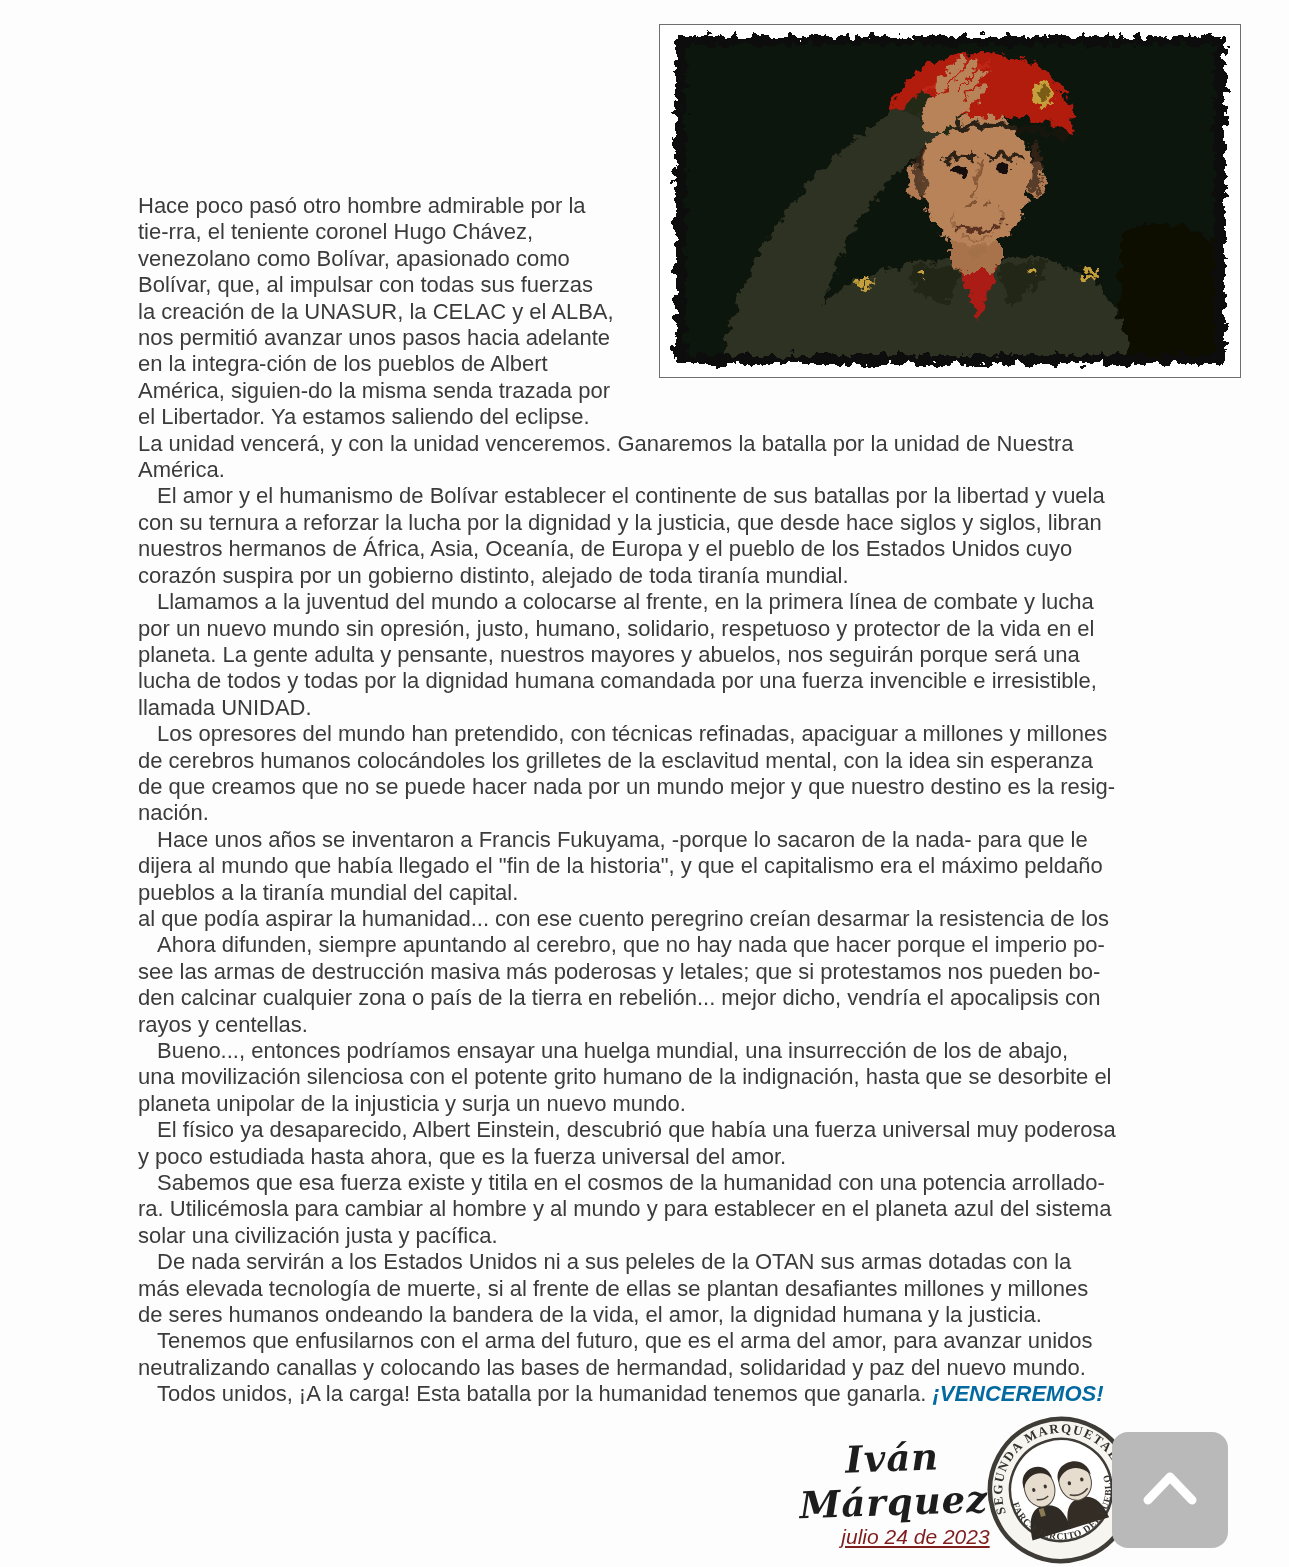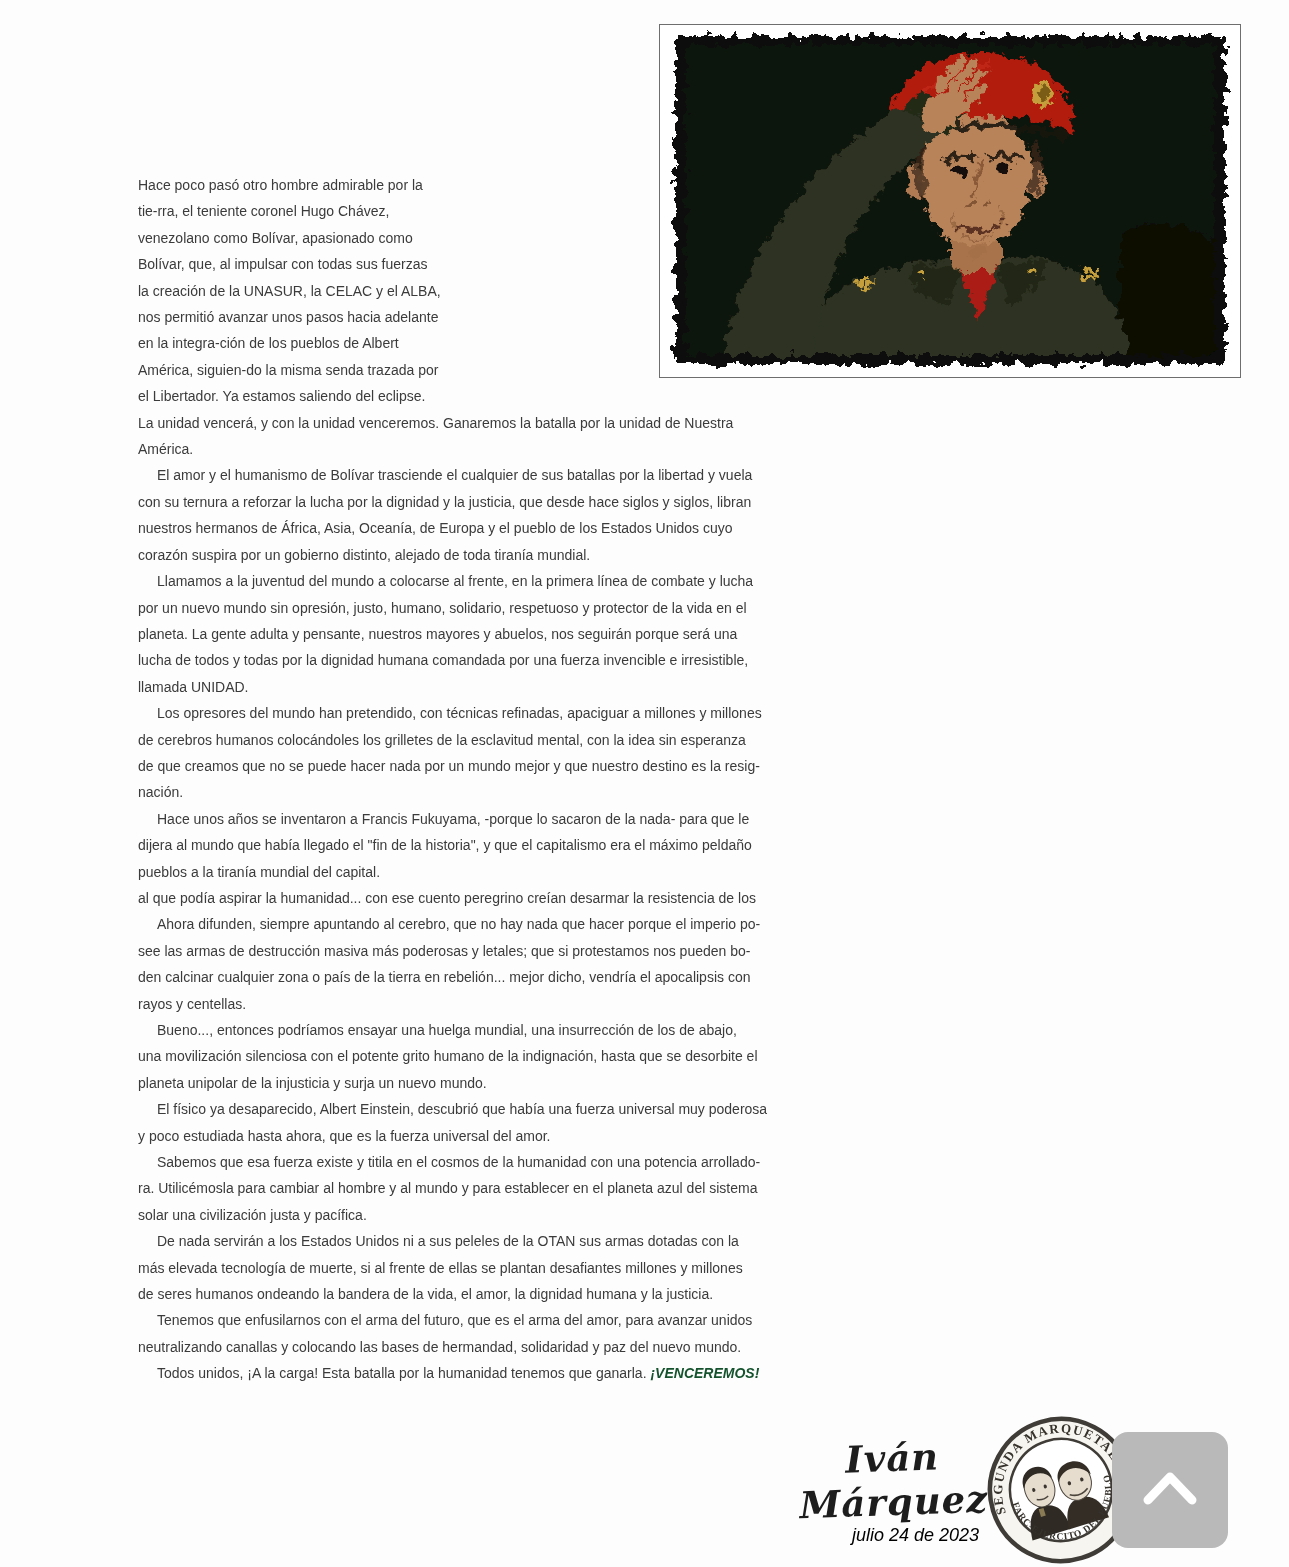--- a/index.html
+++ b/index.html
@@ -1,32 +1,32 @@
 <!DOCTYPE html>
 <html><head>
 <meta charset="utf-8">
 <style>
   html,body{margin:0;padding:0;}
   .page{position:relative;width:1289px;height:1567px;background:#fdfdfd;overflow:hidden;
         font-family:"Liberation Sans",sans-serif;}
   
-  #text-block{position:absolute;left:138px;top:172px;width:1052px;
-              font-size:14px;line-height:26.4px;color:#3b3b3b;}
+  #text-block{position:absolute;left:138px;top:193px;width:1052px;
+              font-size:22px;line-height:26.4px;color:#3b3b3b;}
   .line{white-space:pre;}
   .line.indent{padding-left:19px;}
-  .vencer{font-weight:bold;font-style:italic;color:#14532d;}
+  .vencer{font-weight:bold;font-style:italic;color:#0369a1;}
   
   .photo-frame{position:absolute;left:659px;top:24px;width:582px;height:354px;
                background:#ffffff;border:1px solid #6e6e6e;box-sizing:border-box;}
   .photo-frame svg{display:block;width:100%;height:100%;}
   
   .signature{position:absolute;left:788px;top:1436px;width:210px;text-align:center;color:#1d1d1d;}
   .sig-name{font-family:"DejaVu Serif",serif;font-style:italic;font-weight:bold;
             font-size:37px;transform:rotate(-2deg);letter-spacing:1px;}
-  .sig-date{font-style:italic;font-size:18px;color:#000000;margin-top:1px;padding-left:45px;}
+  .sig-date{font-style:italic;font-size:21px;color:#7f1d1d;margin-top:1px;padding-left:45px;text-decoration:underline;}
   
   .seal{position:absolute;left:985px;top:1414px;width:152px;height:152px;}
   
   .scroll-top{position:absolute;left:1112px;top:1432px;width:116px;height:116px;
               background:#b9b9b9;border:none;border-radius:16px;padding:0;cursor:pointer;}
   .scroll-top svg{display:block;width:100%;height:100%;}
 </style>
 </head>
 <body>
 
@@ -117,21 +117,21 @@
       <div class="line">tie-rra, el teniente coronel Hugo Chávez,</div>
       <div class="line">venezolano como Bolívar, apasionado como</div>
       <div class="line">Bolívar, que, al impulsar con todas sus fuerzas</div>
       <div class="line">la creación de la UNASUR, la CELAC y el ALBA,</div>
       <div class="line">nos permitió avanzar unos pasos hacia adelante</div>
       <div class="line">en la integra-ción de los pueblos de Albert</div>
       <div class="line">América, siguien-do la misma senda trazada por</div>
       <div class="line">el Libertador. Ya estamos saliendo del eclipse.</div>
       <div class="line">La unidad vencerá, y con la unidad venceremos. Ganaremos la batalla por la unidad de Nuestra</div>
       <div class="line">América.</div>
-      <div class="line indent">El amor y el humanismo de Bolívar trasciende el cualquier de sus batallas por la libertad y vuela</div>
+      <div class="line indent">El amor y el humanismo de Bolívar establecer el continente de sus batallas por la libertad y vuela</div>
       <div class="line">con su ternura a reforzar la lucha por la dignidad y la justicia, que desde hace siglos y siglos, libran</div>
       <div class="line">nuestros hermanos de África, Asia, Oceanía, de Europa y el pueblo de los Estados Unidos cuyo</div>
       <div class="line">corazón suspira por un gobierno distinto, alejado de toda tiranía mundial.</div>
       <div class="line indent">Llamamos a la juventud del mundo a colocarse al frente, en la primera línea de combate y lucha</div>
       <div class="line">por un nuevo mundo sin opresión, justo, humano, solidario, respetuoso y protector de la vida en el</div>
       <div class="line">planeta. La gente adulta y pensante, nuestros mayores y abuelos, nos seguirán porque será una</div>
       <div class="line">lucha de todos y todas por la dignidad humana comandada por una fuerza invencible e irresistible,</div>
       <div class="line">llamada UNIDAD.</div>
       <div class="line indent">Los opresores del mundo han pretendido, con técnicas refinadas, apaciguar a millones y millones</div>
       <div class="line">de cerebros humanos colocándoles los grilletes de la esclavitud mental, con la idea sin esperanza</div>

